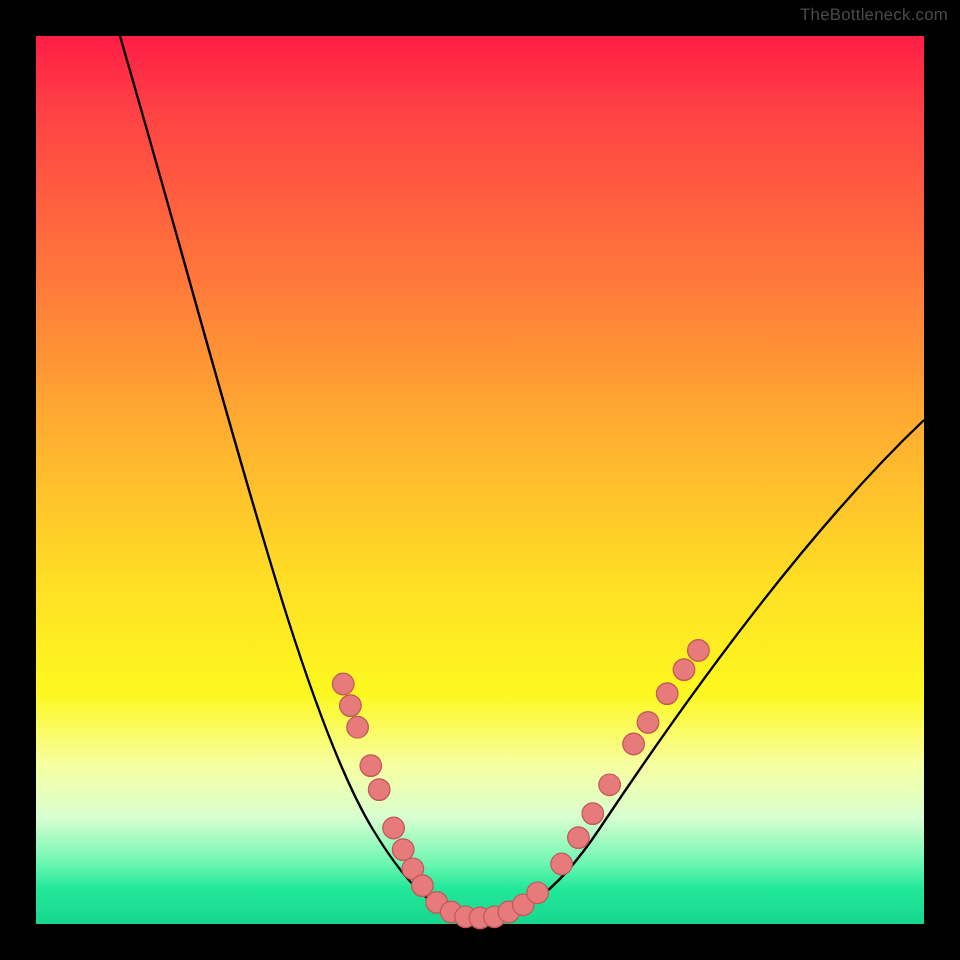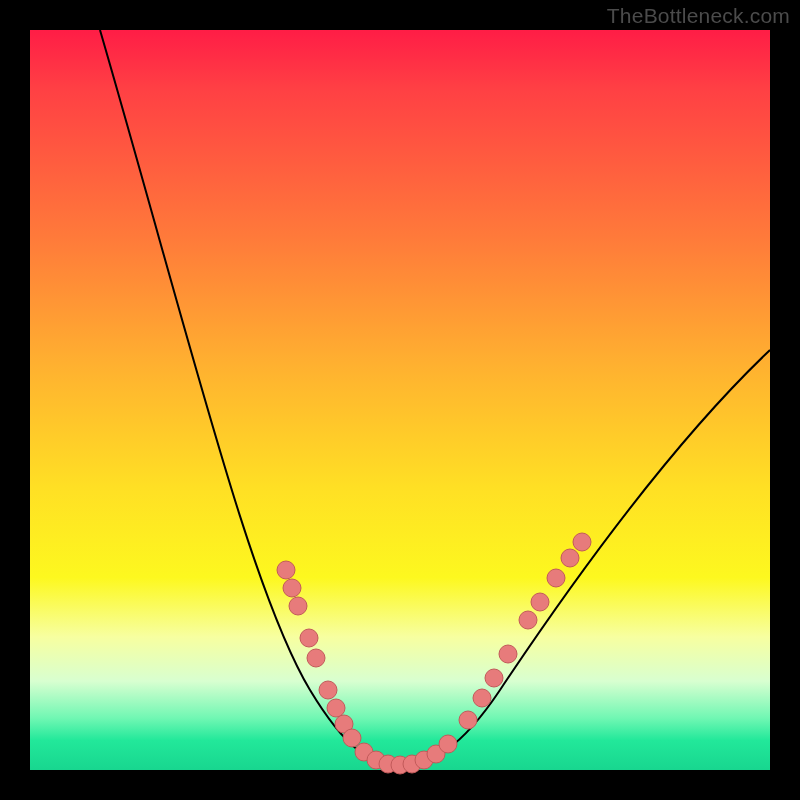--- a/index.html
+++ b/index.html
@@ -37,21 +37,21 @@
       #70f7b3 93%,
       #22e89a 96%,
       #18d68f 100%
     );
   }
   .watermark {
     position: absolute;
     top: 4px;
     right: 10px;
     color: #4b4b4b;
-    font-size: 21px;
+    font-size: 14px;
     font-weight: 500;
     letter-spacing: 0.2px;
     pointer-events: none;
   }
   svg.curve {
     position: absolute;
     left: 0;
     top: 0;
     width: 740px;
     height: 740px;

